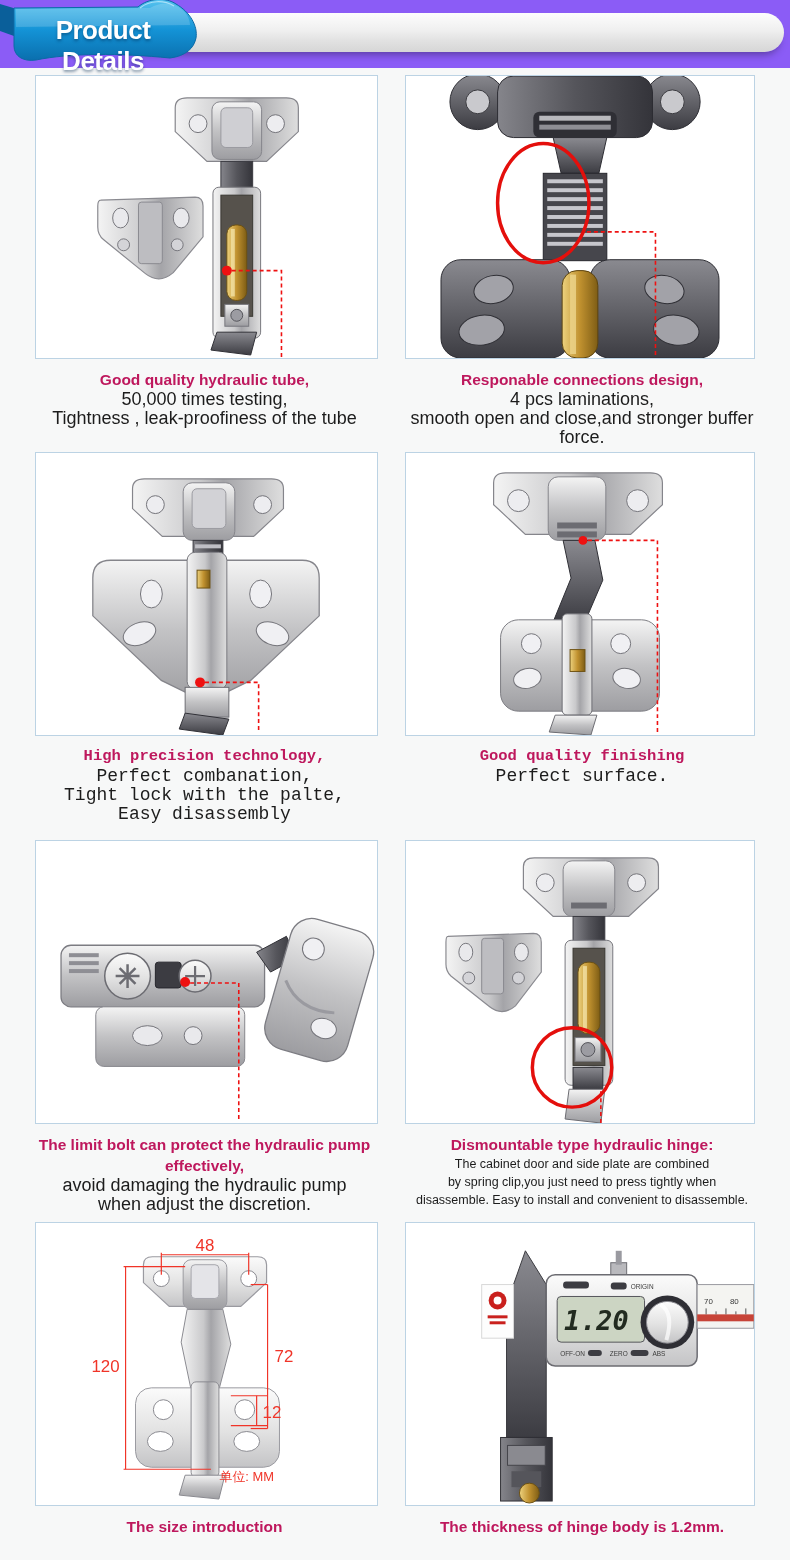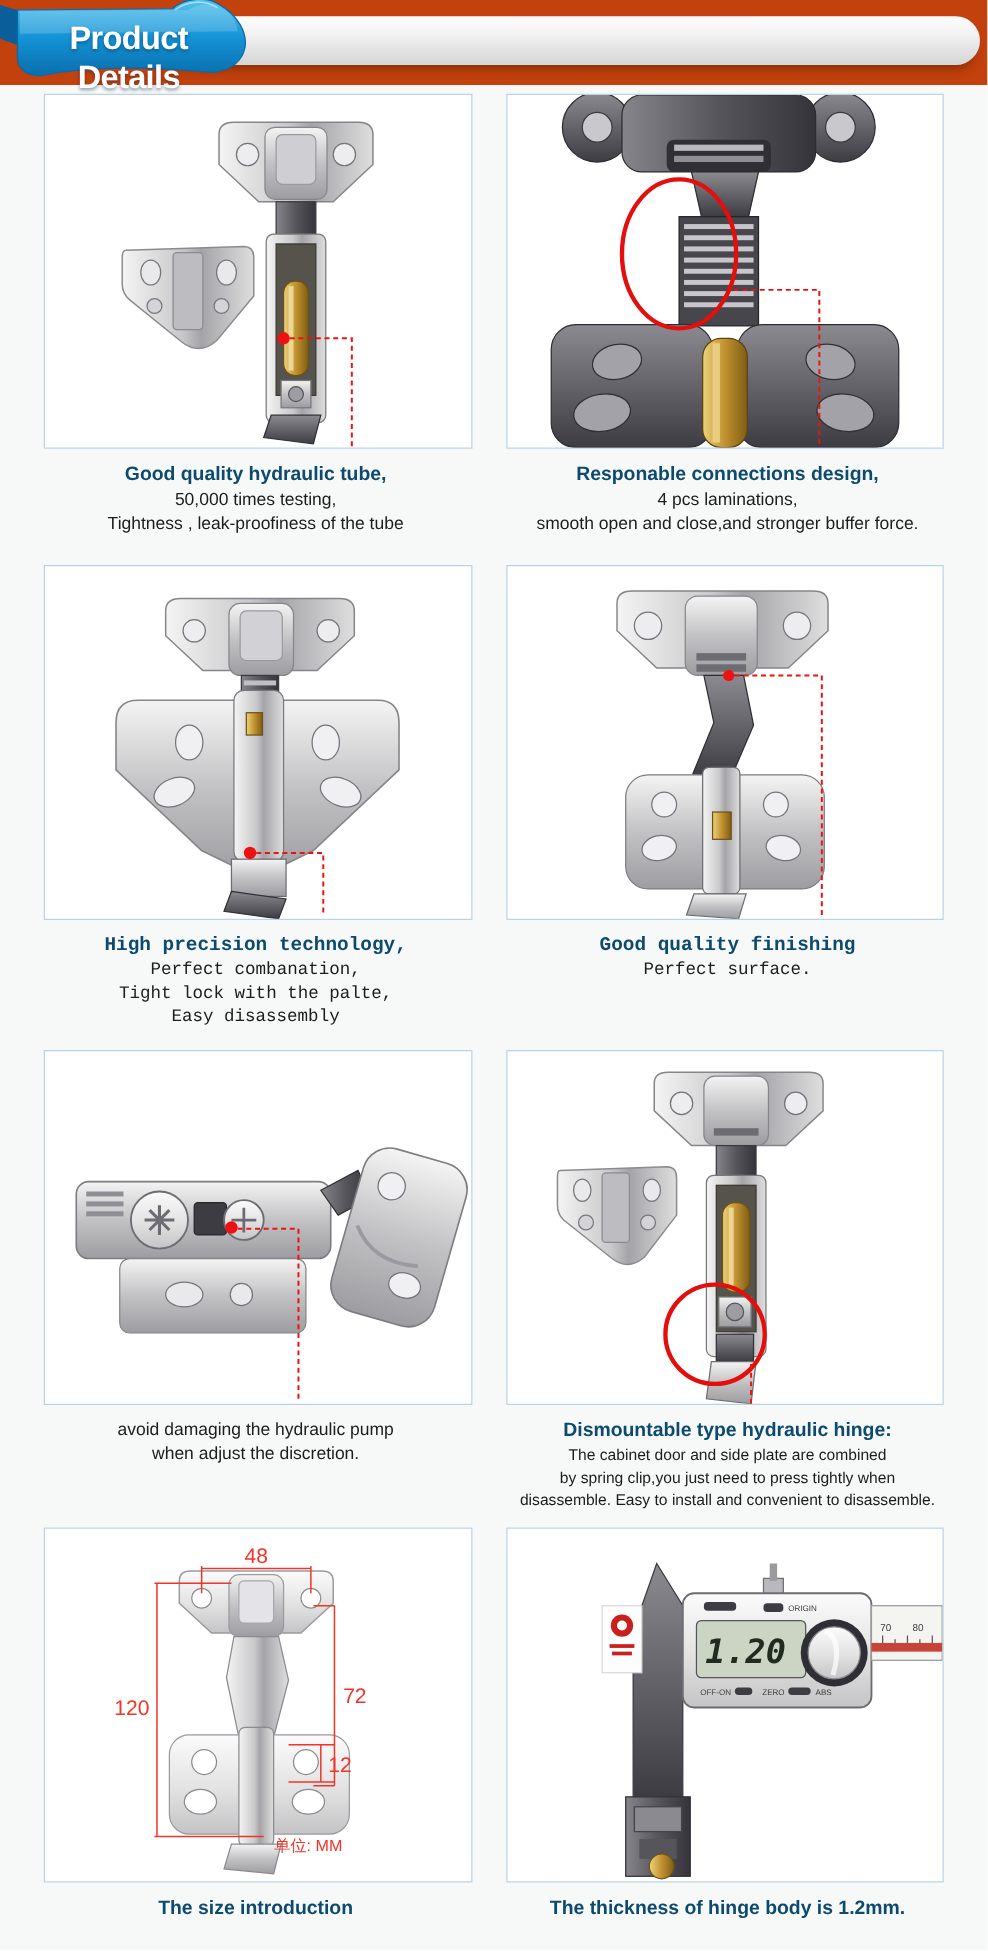--- a/index.html
+++ b/index.html
@@ -2,21 +2,21 @@
 <html><head>
 <meta charset="utf-8">
 <style>
   html,body{margin:0;padding:0;}
   body{
     width:790px;min-height:1561px;background:#ffffff;
     font-family:"Liberation Sans",sans-serif;color:#111;
     -webkit-font-smoothing:antialiased;
   }
   
-  .banner{position:relative;height:68px;background:#c2410c;}
+  .banner{position:relative;height:68px;background:#8b5cf6;}
   .banner-bar{
     position:absolute;left:128px;right:6px;top:13px;height:39px;
     border-radius:20px;
     background:linear-gradient(180deg,#fdfdfd 0%,#efefef 45%,#e2e2e2 70%,#d6d6d6 100%);
     box-shadow:0 7px 9px -5px rgba(0,0,0,.38);
   }
   .ribbon{position:absolute;left:0;top:0;width:210px;height:68px;}
   .ribbon-label{
     position:absolute;left:28px;top:15px;width:150px;text-align:center;
     font-size:26px;font-weight:bold;color:#fff;letter-spacing:-.5px;
@@ -30,22 +30,22 @@
   .photo-box{
     box-sizing:border-box;height:284px;background:#fff;
     border:1px solid #bcd3e4;
   }
   .photo-box.left{width:343px;}
   .photo-box.right{width:350px;}
   .photo-box svg{display:block;width:100%;height:100%;}
   .caprow{display:flex;justify-content:space-between;padding:0 33px;margin-top:10px;}
   .caption{text-align:center;}
   .caption.left{width:343px;} .caption.right{width:350px;}
-  .cap-title{font-size:15.5px;font-weight:bold;line-height:21px;color:#0c4a6e;}
-  .cap-line{font-size:14px;line-height:19px;color:#1c1c1c;}
+  .cap-title{font-size:15.5px;font-weight:bold;line-height:21px;color:#be185d;}
+  .cap-line{font-size:18px;line-height:19px;color:#1c1c1c;}
   .compact .cap-line{font-size:12.5px;line-height:18px;}
   
   text.dim{fill:#f03428;font-size:17px;font-family:"Liberation Sans",sans-serif;}
   text.unit{fill:#f03428;font-size:13px;font-family:"Liberation Sans",sans-serif;}
   text.tiny{fill:#3a3a3a;font-size:6.5px;font-family:"Liberation Sans",sans-serif;}
   text.lcd{fill:#222b20;font-size:27px;font-style:italic;font-weight:bold;font-family:"DejaVu Sans Mono",monospace;}
   .redline{stroke:#ee1111;stroke-width:1.6;stroke-dasharray:4 3;fill:none;}
   .redring{stroke:#e40f0c;stroke-width:3.5;fill:none;}
 </style>
 </head>
@@ -317,20 +317,21 @@
             <rect x="168" y="228" width="30" height="22" fill="url(#gDarkV)" stroke="#303036"></rect>
             <path d="M164,250 L200,250 L196,284 L160,280 Z" fill="url(#gChromeV)" stroke="#6c6c72"></path>
           </g>
           <circle cx="167" cy="228" r="40" class="redring"></circle>
           <path class="redline" d="M196,252 L196,284"></path>
         </svg>
       </div>
     </div>
     <div class="caprow">
       <div class="caption left">
+        <div class="cap-title">The limit bolt can protect the hydraulic pump effectively,</div>
         <div>
             <div class="cap-line">avoid damaging the hydraulic pump</div>
             <div class="cap-line">when adjust the discretion.</div>
           </div>
       </div>
       <div class="caption right compact">
         <div class="cap-title">Dismountable type hydraulic hinge:</div>
         <div>
             <div class="cap-line">The cabinet door and side plate are combined</div>
             <div class="cap-line">by spring clip,you just need to press tightly when</div>

